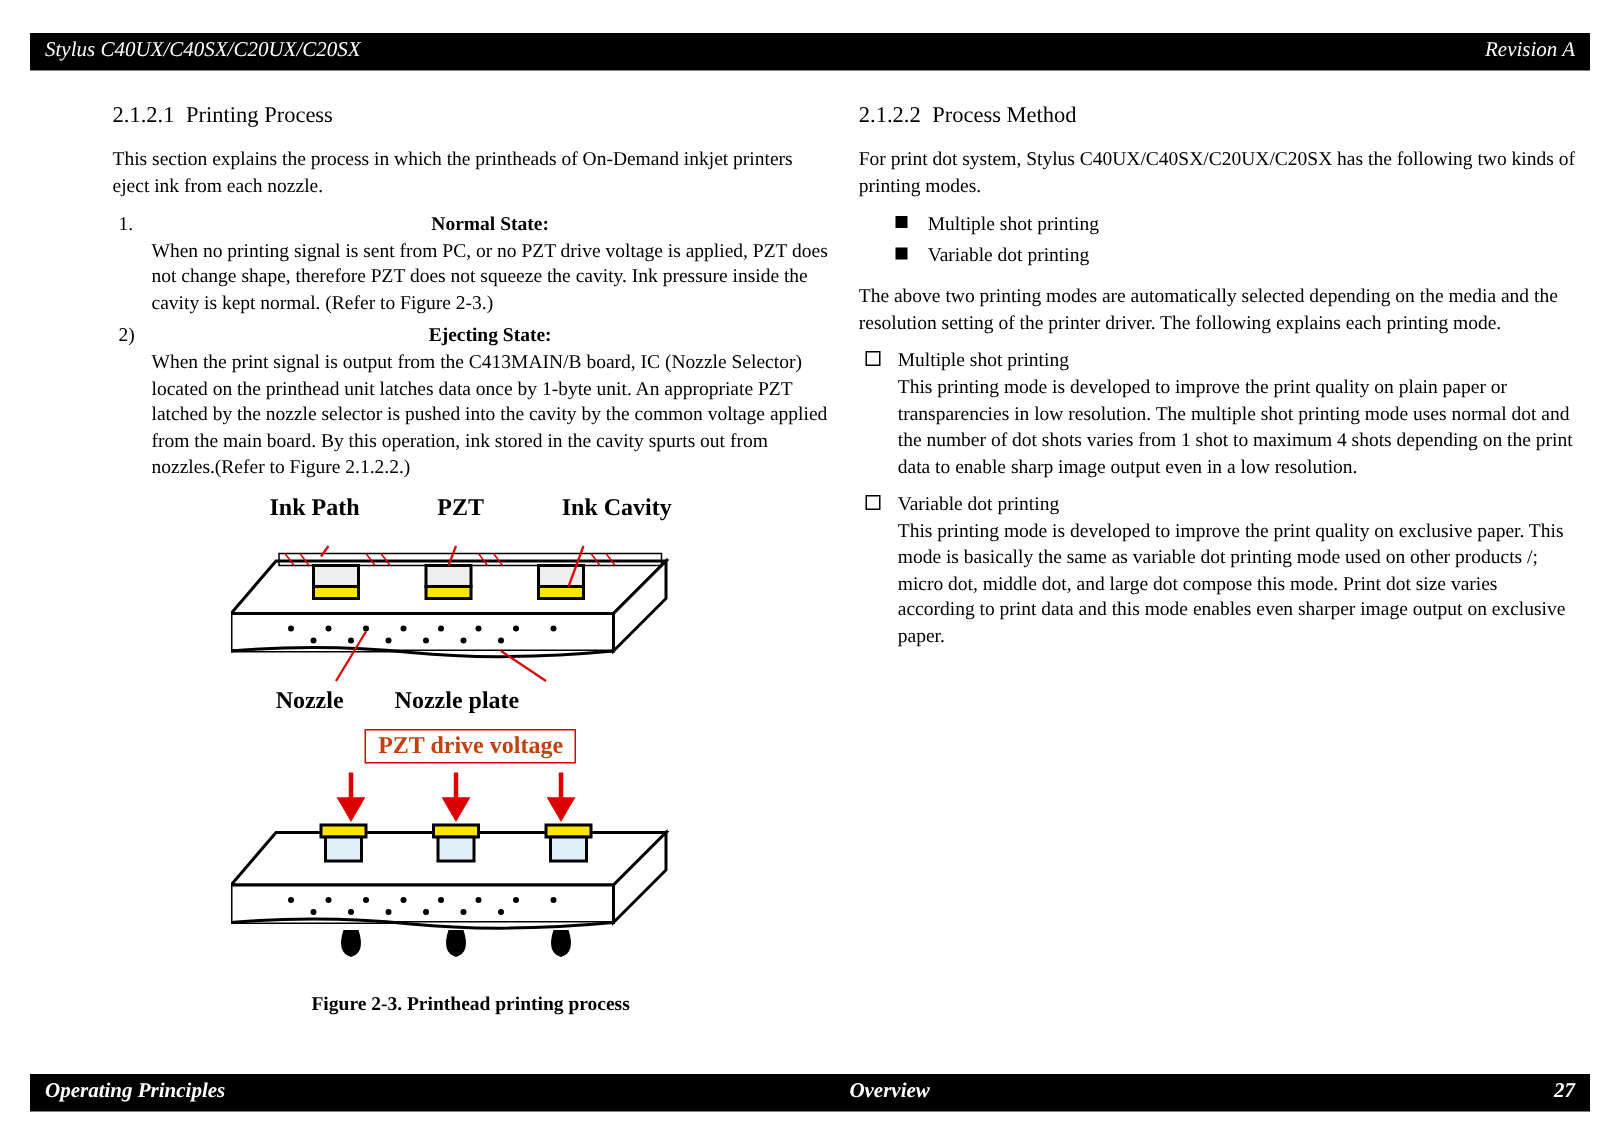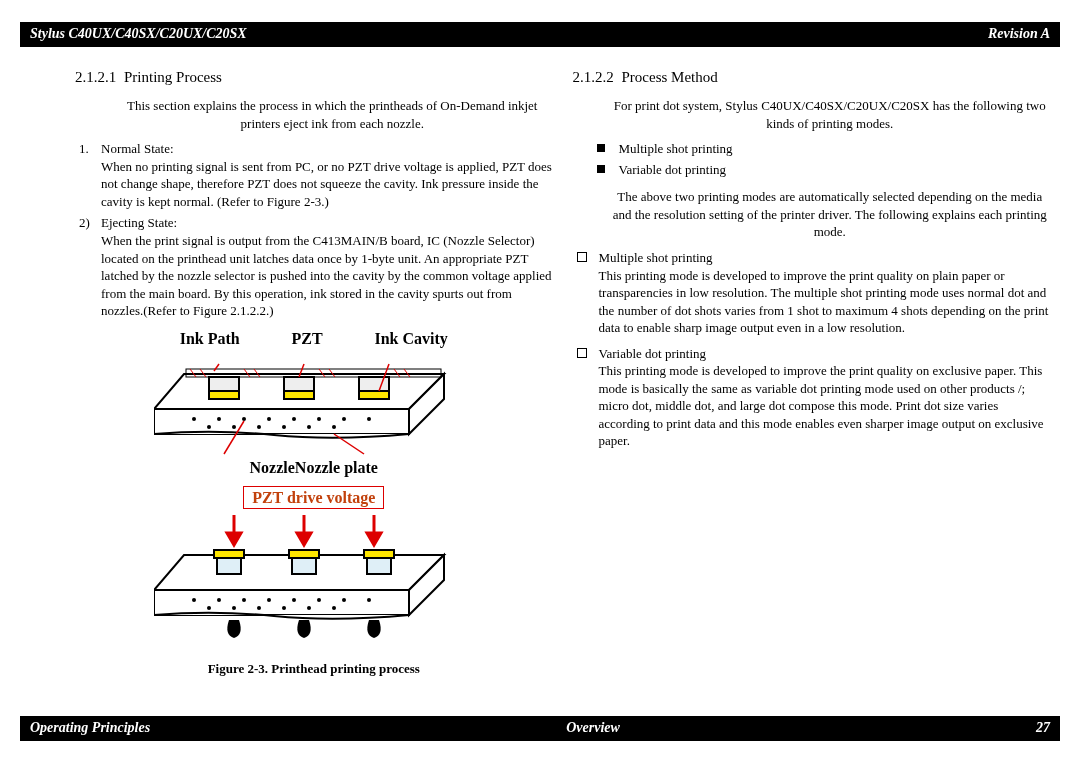--- a/index.html
+++ b/index.html
@@ -9,21 +9,21 @@
       height: 763px;
       background: #fff;
       position: relative;
       font-size: 13px;
       line-height: 1.35;
     }
     .header-bar {
       background: #000;
       color: #fff;
       font-style: italic;
-      font-weight: bold;
+      font-weight: normal;
       display: flex;
       justify-content: space-between;
       padding: 3px 10px;
       font-size: 14px;
       margin: 22px 20px 0 20px;
     }
     .footer-bar {
       background: #000;
       color: #fff;
       font-style: italic;
@@ -45,32 +45,32 @@
     .col {
       flex: 1;
       min-width: 0;
     }
     .sec-heading {
       font-weight: normal;
       font-size: 15px;
       margin-bottom: 10px;
     }
     .sec-num { margin-right: 4px; }
-    p { margin-bottom: 8px; text-align: center; margin-left: 37px; }
+    p { margin-bottom: 8px; text-align: left; }
     .num-item {
       display: flex;
       margin-bottom: 4px;
       padding-left: 4px;
     }
     .num-item .nm {
       min-width: 22px;
       flex-shrink: 0;
     }
     .num-item .bd { flex: 1; }
-    .num-item .bd .lbl { font-weight: normal; }
+    .num-item .bd .lbl { font-weight: bold; text-align: center; }
     .num-item .bd .txt { }
     .square-list {
       padding-left: 24px;
       margin: 6px 0 10px 0;
     }
     .square-list .row {
       display: flex;
       align-items: flex-start;
       margin-bottom: 3px;
     }
@@ -197,21 +197,21 @@
             <circle cx="155" cy="78" r="2"></circle>
             <circle cx="180" cy="78" r="2"></circle>
         </g>
 
         <line x1="65" y1="15" x2="60" y2="22" stroke="#d00" stroke-width="1.5"></line>
         <line x1="150" y1="15" x2="145" y2="28" stroke="#d00" stroke-width="1.5"></line>
         <line x1="235" y1="15" x2="225" y2="42" stroke="#d00" stroke-width="1.5"></line>
         <line x1="70" y1="105" x2="90" y2="72" stroke="#d00" stroke-width="1.5"></line>
         <line x1="210" y1="105" x2="180" y2="85" stroke="#d00" stroke-width="1.5"></line>
       </svg>
-      <div class="diag-labels" style="width:320px;margin:-12px auto 8px auto;display:flex;justify-content:center;padding:0 30px;">
+      <div class="diag-labels" style="width:320px;margin:-12px auto 8px auto;display:flex;justify-content:flex-start;padding:0 30px;gap:34px;">
         <span>Nozzle</span>
         <span>Nozzle plate</span>
       </div>
 
       <div class="diag-labels" style="width:320px;margin:0 auto 2px auto;">
         <span style="border:1.5px solid #d00;padding:2px 8px;color:#c2410c">PZT drive voltage</span>
       </div>
 
       <svg width="320" height="140">
 

